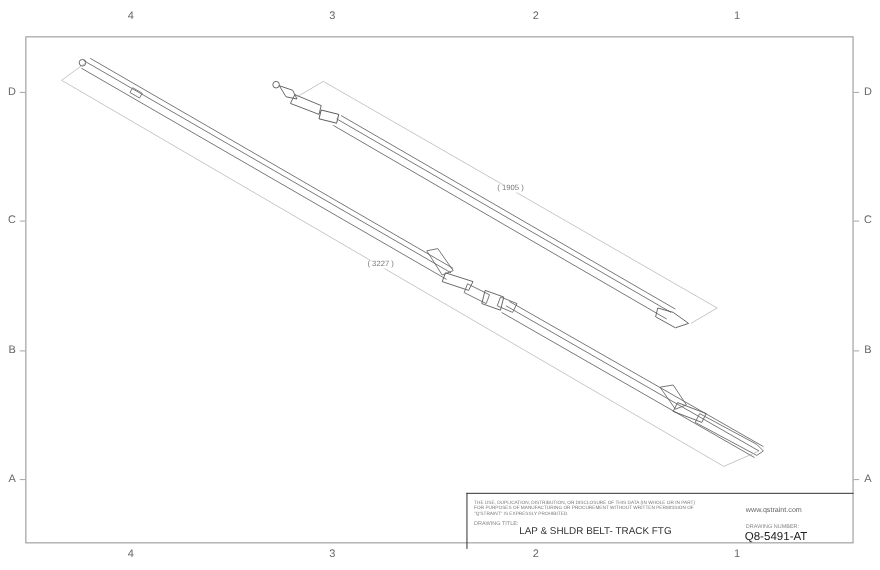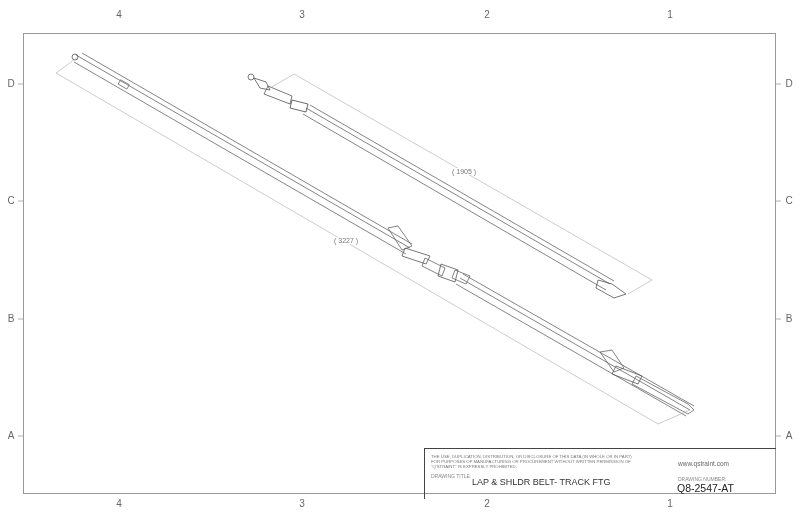--- a/index.html
+++ b/index.html
@@ -105,14 +105,14 @@
 
 <div class="dim-text" style="left:451px; top:168px;">( 1905 )</div>
 <div class="dim-text" style="left:333px; top:237px;">( 3227 )</div>
 
 <div class="title-block">
   <div class="disclaimer">THE USE, DUPLICATION, DISTRIBUTION, OR DISCLOSURE OF THIS DATA (IN WHOLE OR IN PART) FOR PURPOSES OF MANUFACTURING OR PROCUREMENT WITHOUT WRITTEN PERMISSION OF "Q'STRAINT" IS EXPRESSLY PROHIBITED.</div>
   <div class="dt-label">DRAWING TITLE:</div>
   <div class="dt-value">LAP &amp; SHLDR BELT- TRACK FTG</div>
   <div class="website">www.qstraint.com</div>
   <div class="dn-label">DRAWING NUMBER:</div>
-  <div class="dn-value">Q8-2547-AT</div>
+  <div class="dn-value">Q8-5491-AT</div>
 </div>
 
 </body></html>

